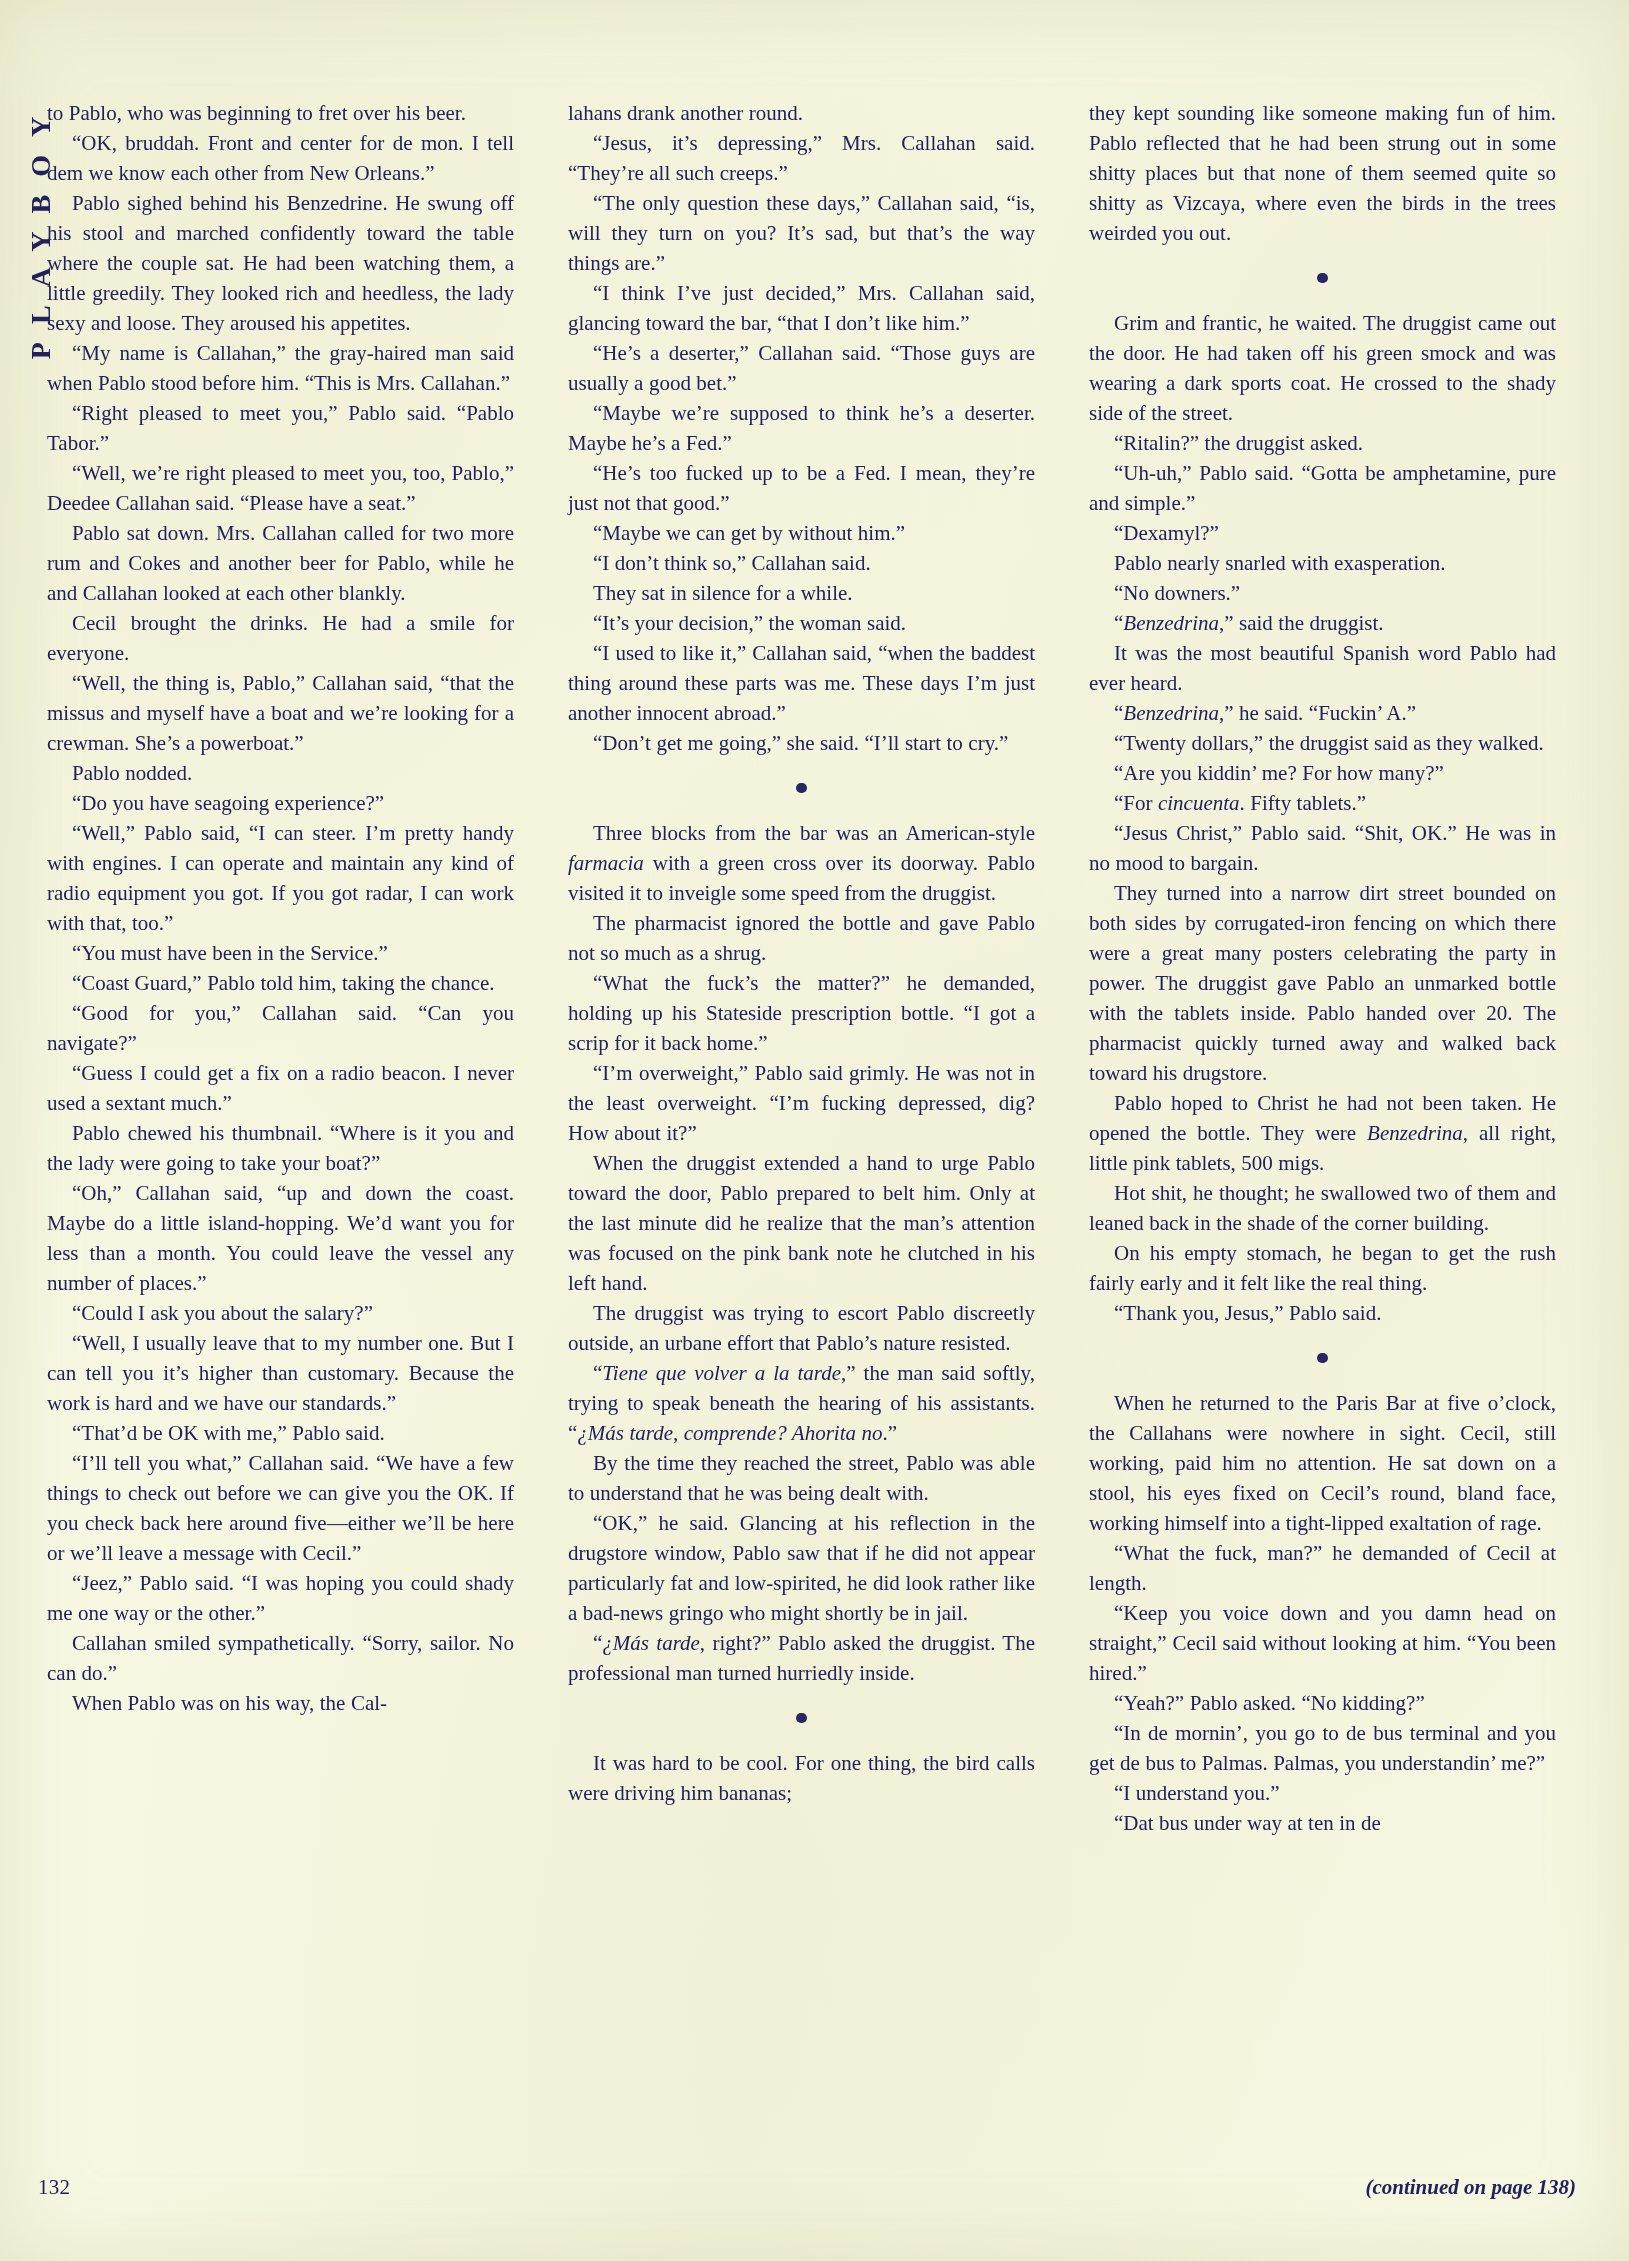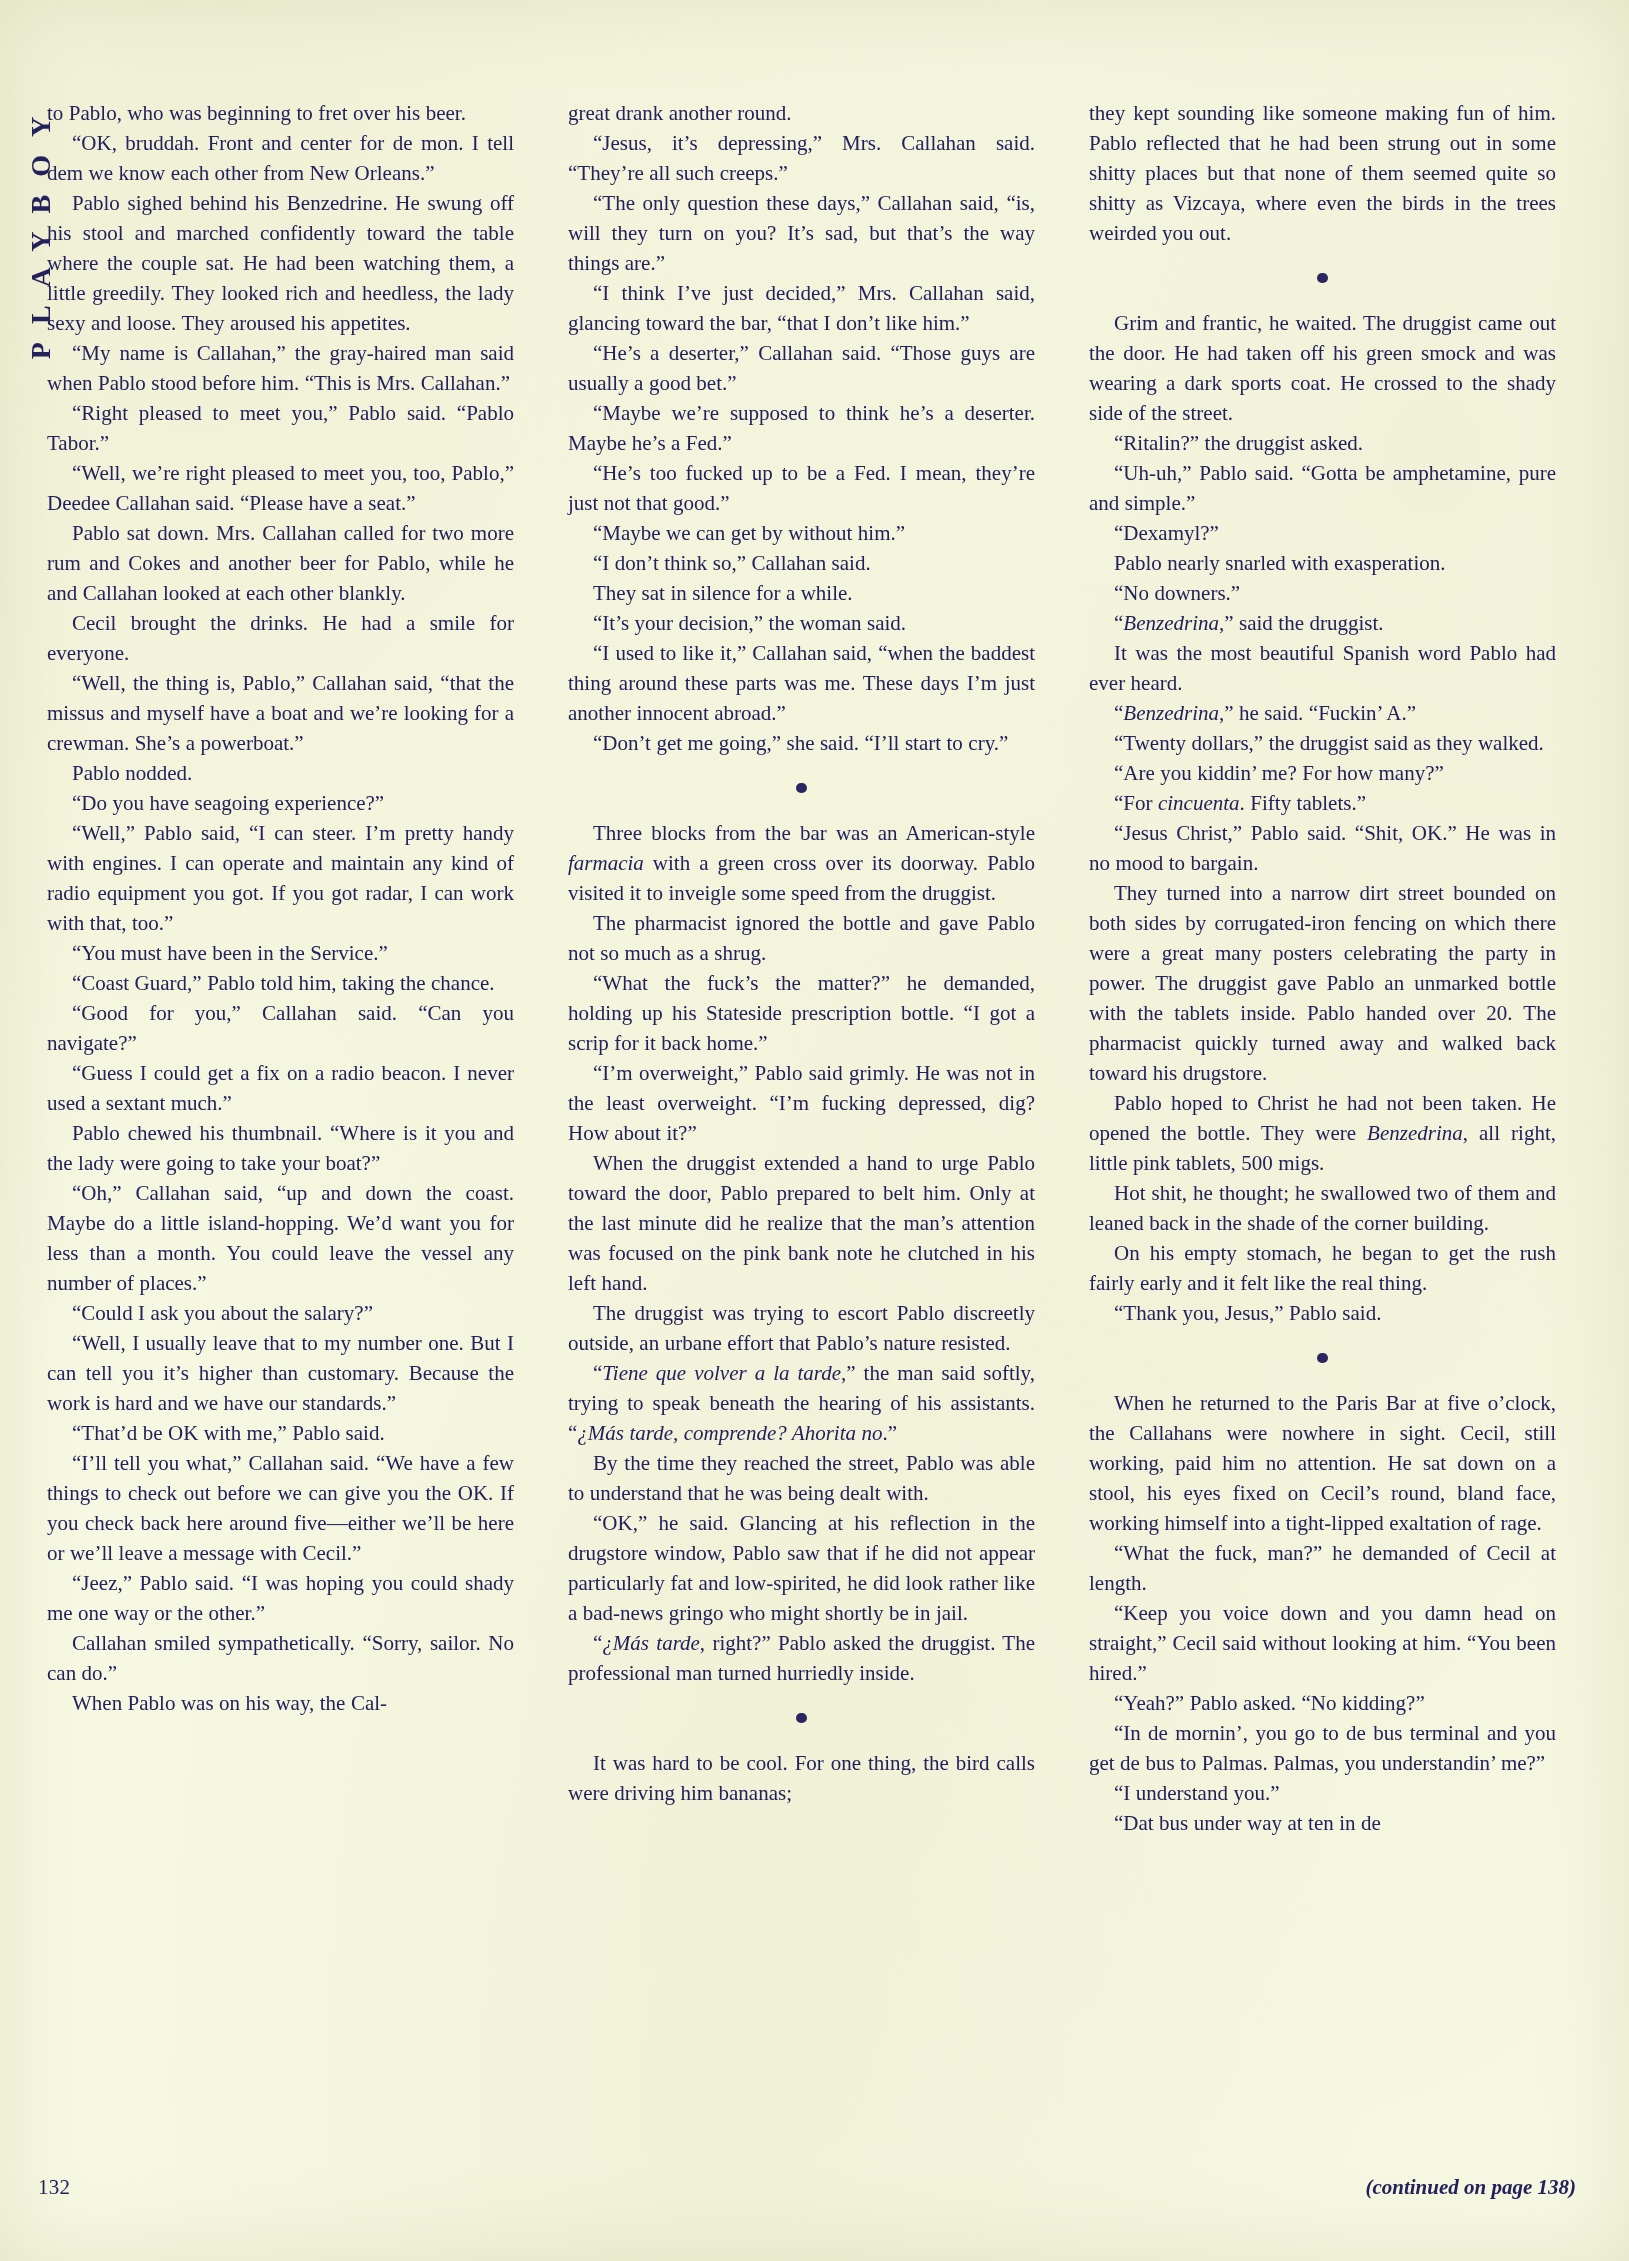--- a/index.html
+++ b/index.html
@@ -177,21 +177,21 @@
           <p>“Well, I usually leave that to my number one. But I can tell you it’s higher than customary. Because the work is hard and we have our standards.”</p>
           <p>“That’d be OK with me,” Pablo said.</p>
           <p>“I’ll tell you what,” Callahan said. “We have a few things to check out before we can give you the OK. If you check back here around five—either we’ll be here or we’ll leave a message with Cecil.”</p>
           <p>“Jeez,” Pablo said. “I was hoping you could shady me one way or the other.”</p>
           <p>Callahan smiled sympathetically. “Sorry, sailor. No can do.”</p>
           <p>When Pablo was on his way, the Cal-</p>
         </div>
     </div>
     <div class="col">
       <div class="col-body">
-          <p class="noindent">great drank another round.</p>
+          <p class="noindent">lahans drank another round.</p>
           <p>“Jesus, it’s depressing,” Mrs. Callahan said. “They’re all such creeps.”</p>
           <p>“The only question these days,” Callahan said, “is, will they turn on you? It’s sad, but that’s the way things are.”</p>
           <p>“I think I’ve just decided,” Mrs. Callahan said, glancing toward the bar, “that I don’t like him.”</p>
           <p>“He’s a deserter,” Callahan said. “Those guys are usually a good bet.”</p>
           <p>“Maybe we’re supposed to think he’s a deserter. Maybe he’s a Fed.”</p>
           <p>“He’s too fucked up to be a Fed. I mean, they’re just not that good.”</p>
           <p>“Maybe we can get by without him.”</p>
           <p>“I don’t think so,” Callahan said.</p>
           <p>They sat in silence for a while.</p>
           <p>“It’s your decision,” the woman said.</p>

